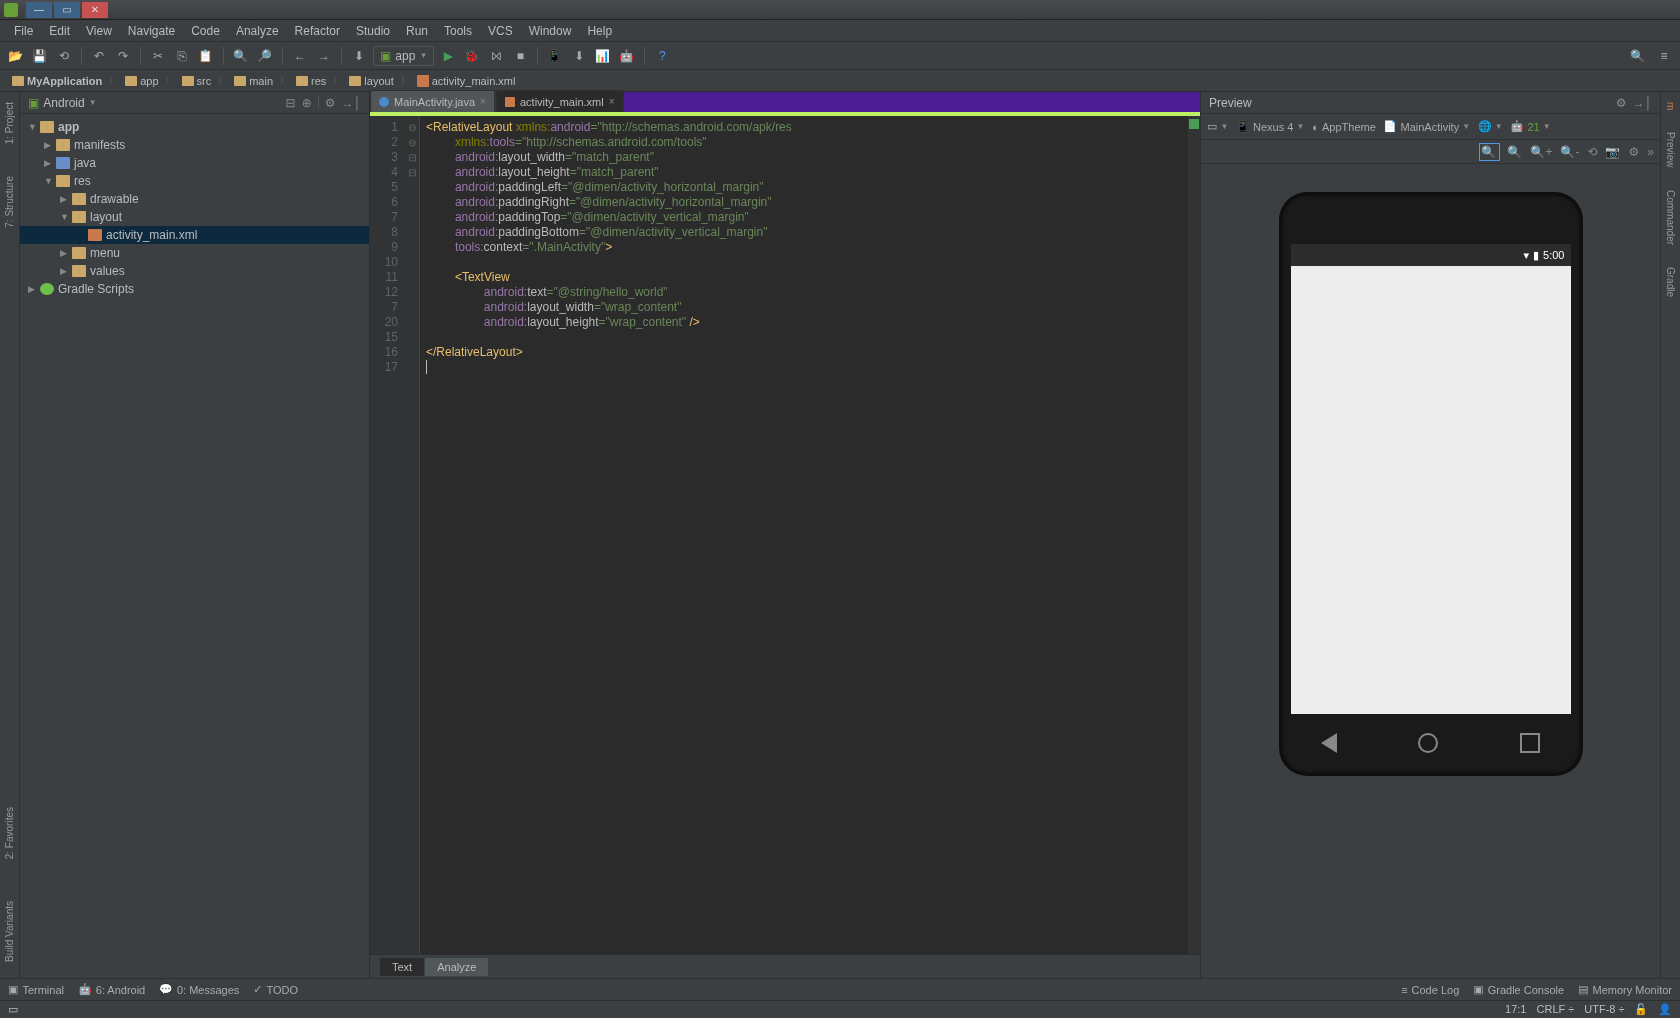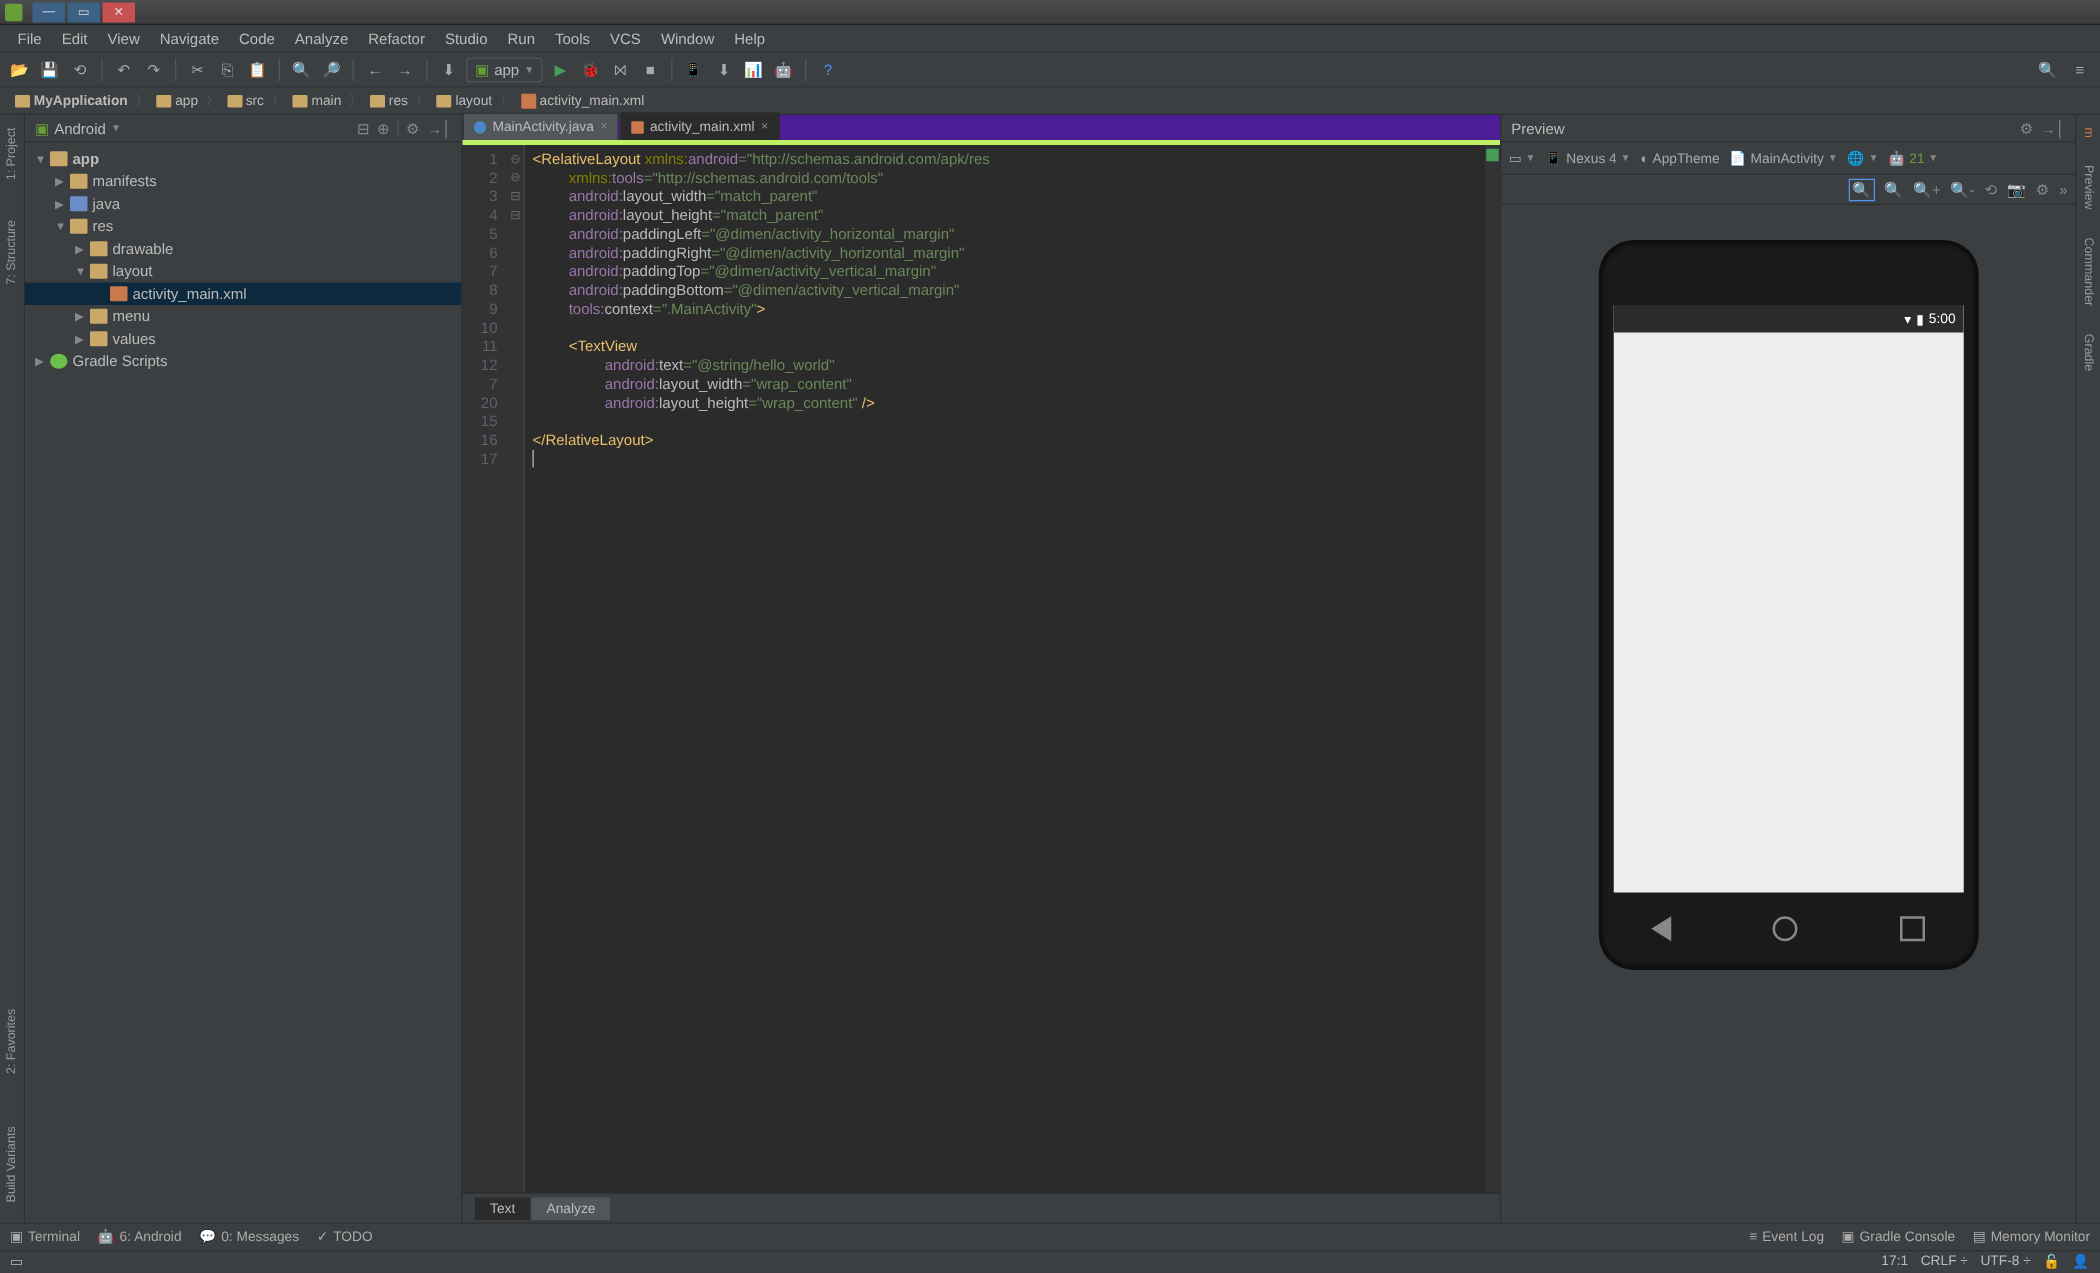--- a/index.html
+++ b/index.html
@@ -434,21 +434,21 @@
 
 <div class="tool-buttons">
   <div class="tool-btn">▣ <span>Terminal</span></div>
   <div class="tool-btn">
       <span style="color:#689f38">🤖</span> 
       <span>6: Android</span>
     </div>
   <div class="tool-btn">💬 <span>0: Messages</span></div>
   <div class="tool-btn">✓ <span>TODO</span></div>
   <div class="right">
-    <div class="tool-btn">≡ <span>Event Log</span></div>
+    <div class="tool-btn">≡ <span>Code Log</span></div>
     <div class="tool-btn">▣ <span>Gradle Console</span></div>
     <div class="tool-btn">▤ <span>Memory Monitor</span></div>
   </div>
 </div>
 
 <div class="statusbar">
   <span>▭</span>
   <div class="right">
     <span>17:1</span>
     <span><span>CRLF</span> ÷</span>

